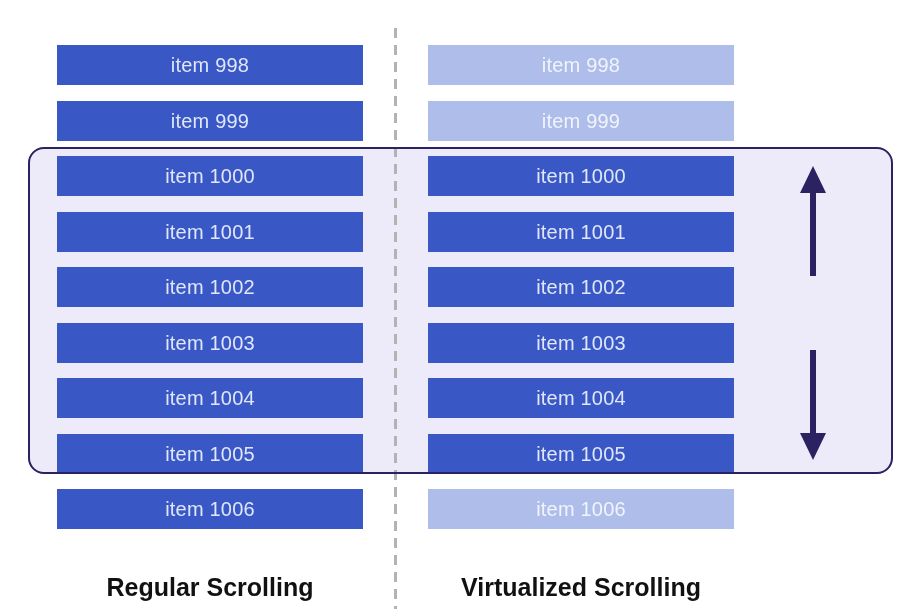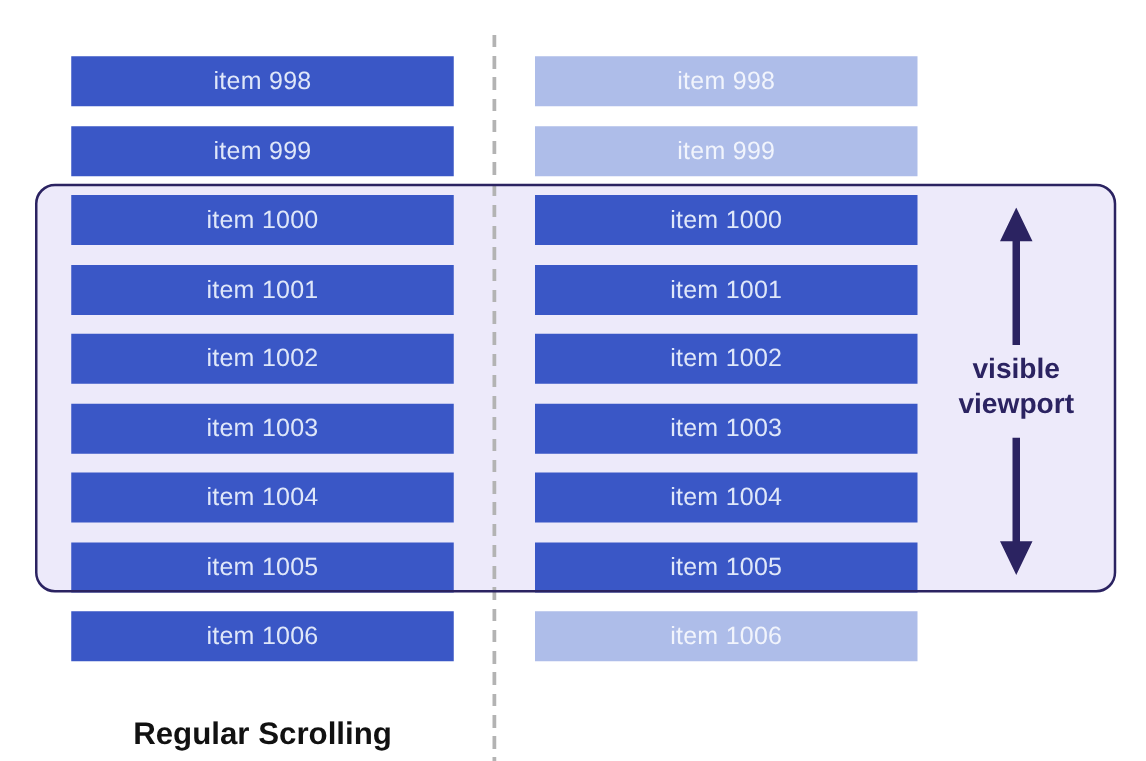--- a/index.html
+++ b/index.html
@@ -156,21 +156,21 @@
     <div class="bar">item 1005</div>
     <div class="bar muted">item 1006</div>
   </div>
 
   <div class="viewport-border"></div>
 
   <svg class="arrow arrow-up" viewBox="0 0 28 110" xmlns="http://www.w3.org/2000/svg">
     <polygon points="14,0 27,27 17,27 17,110 11,110 11,27 1,27" fill="#2b2361"></polygon>
   </svg>
 
-  <div class="viewport-label">visible viewport</div>
 
   <svg class="arrow arrow-down" viewBox="0 0 28 110" xmlns="http://www.w3.org/2000/svg">
     <polygon points="14,110 27,83 17,83 17,0 11,0 11,83 1,83" fill="#2b2361"></polygon>
   </svg>
 
   <div class="caption caption-left">Regular Scrolling</div>
+  <div class="caption caption-right">Virtualized Scrolling</div>
 
 </div>
 
 </body></html>

